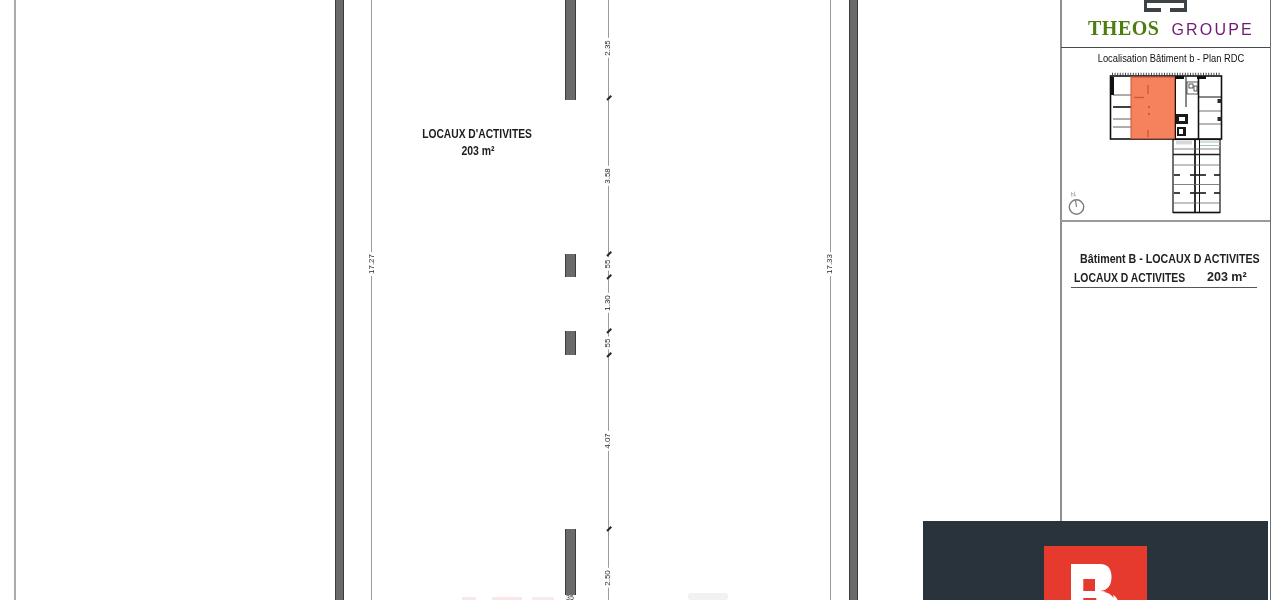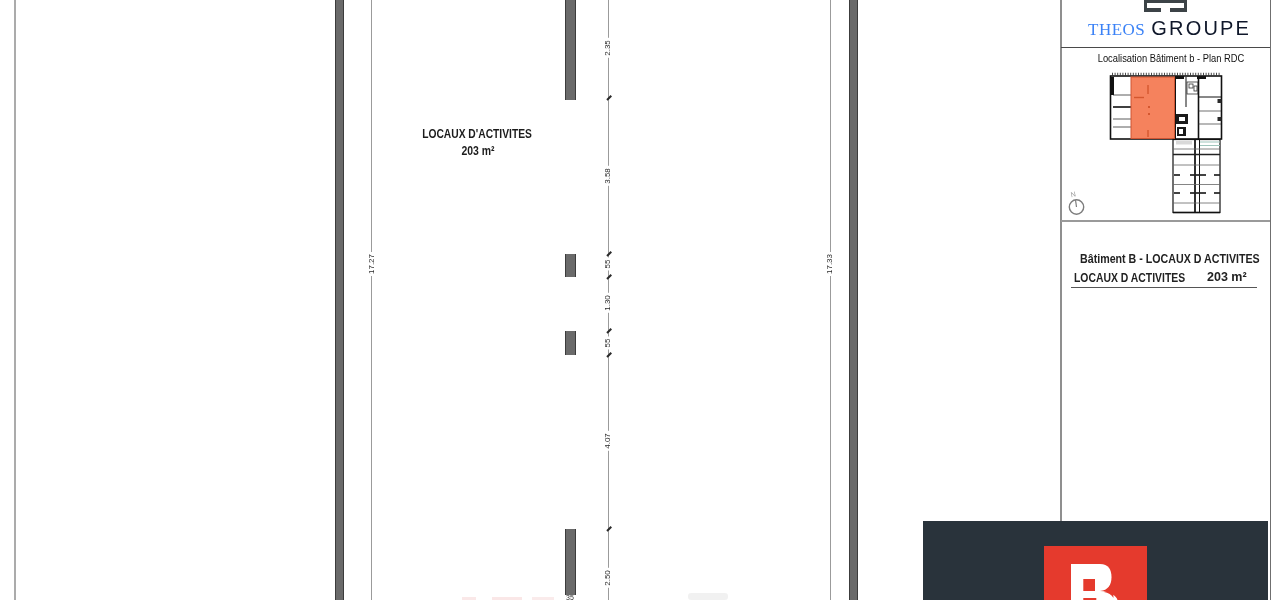--- a/index.html
+++ b/index.html
@@ -61,21 +61,21 @@
 
 <div class="abs" style="left:1060px;top:0;width:2px;height:521px;background:#8f8f8f;"></div>
 <div class="abs" style="left:1270px;top:0;width:1px;height:600px;background:#6f6f6f;"></div>
 <div class="abs" style="left:1061px;top:47px;width:209px;height:1px;background:#4a4a4a;"></div>
 
 <div class="abs" style="left:1144px;top:0;width:43px;height:12px;background:#3c4347;"></div>
 <div class="abs" style="left:1147px;top:3px;width:37px;height:5px;background:#ffffff;"></div>
 <div class="abs" style="left:1161px;top:8px;width:9px;height:4px;background:#ffffff;"></div>
 
 <div class="abs" style="left:1088px;top:17px;width:160px;height:16px;">
-  <span style="font-family:'Liberation Serif',serif;font-weight:normal;font-size:17px;color:#3b82f6;letter-spacing:0.5px;">THEOS</span><span style="font-size:20px;color:#0f172a;letter-spacing:2.2px;margin-left:6px;">GROUPE</span>
+  <span style="font-family:'Liberation Serif',serif;font-weight:bold;font-size:20px;color:#4d7c0f;letter-spacing:0.5px;">THEOS</span><span style="font-size:16px;color:#701a75;letter-spacing:2.2px;margin-left:12px;">GROUPE</span>
 </div>
 
 <div class="abs" style="left:1171px;top:52px;transform:translateX(-50%) scaleX(0.85);font-size:11px;color:#111;white-space:nowrap;">Localisation Bâtiment b - Plan RDC</div>
 
 <svg class="abs" style="left:1105px;top:70px;" width="125" height="148" viewBox="1105 70 125 148">
 
   <line x1="1112" y1="74" x2="1221" y2="74" stroke="#4a4a4a" stroke-width="2.6" stroke-dasharray="1 1.6"></line>
 
   <rect x="1110.5" y="76" width="111" height="63" fill="none" stroke="#111" stroke-width="1.6"></rect>
   <rect x="1175" y="76" width="9" height="3" fill="#111"></rect>

